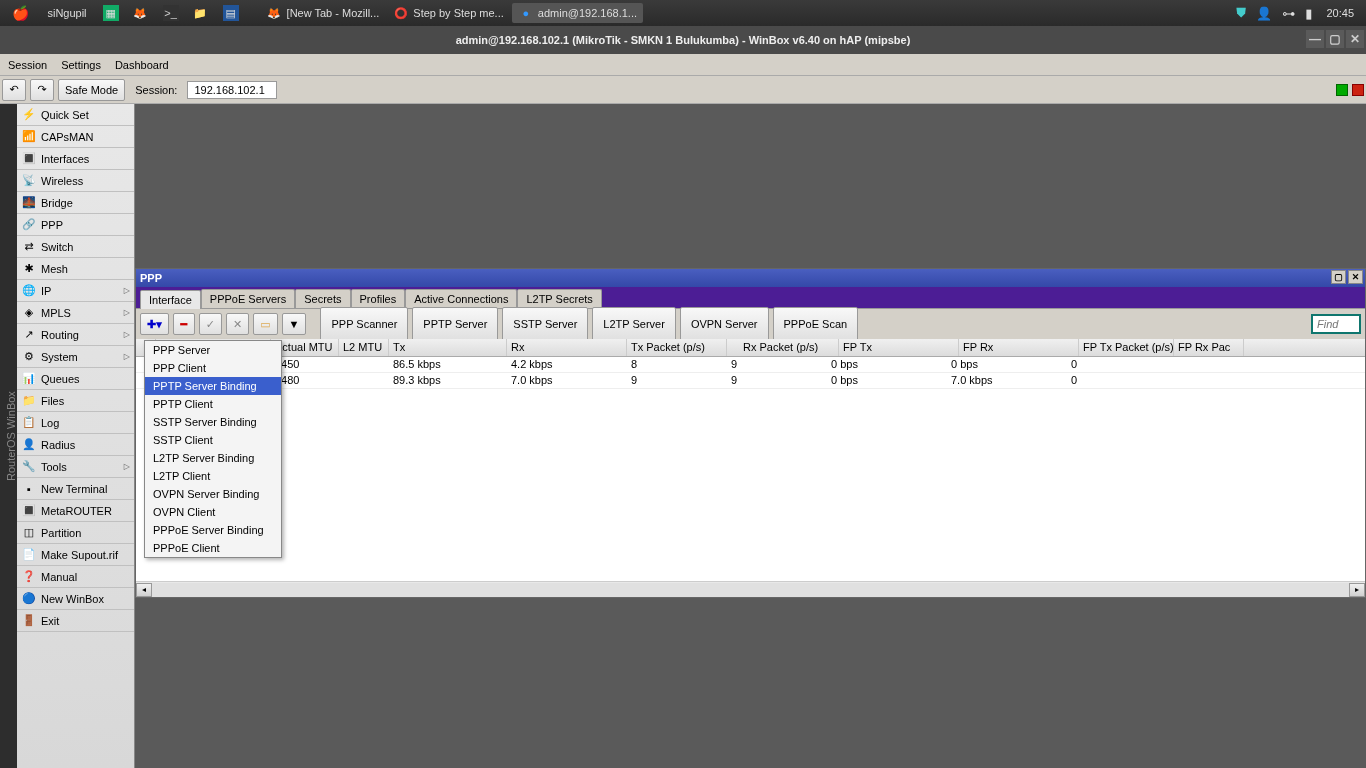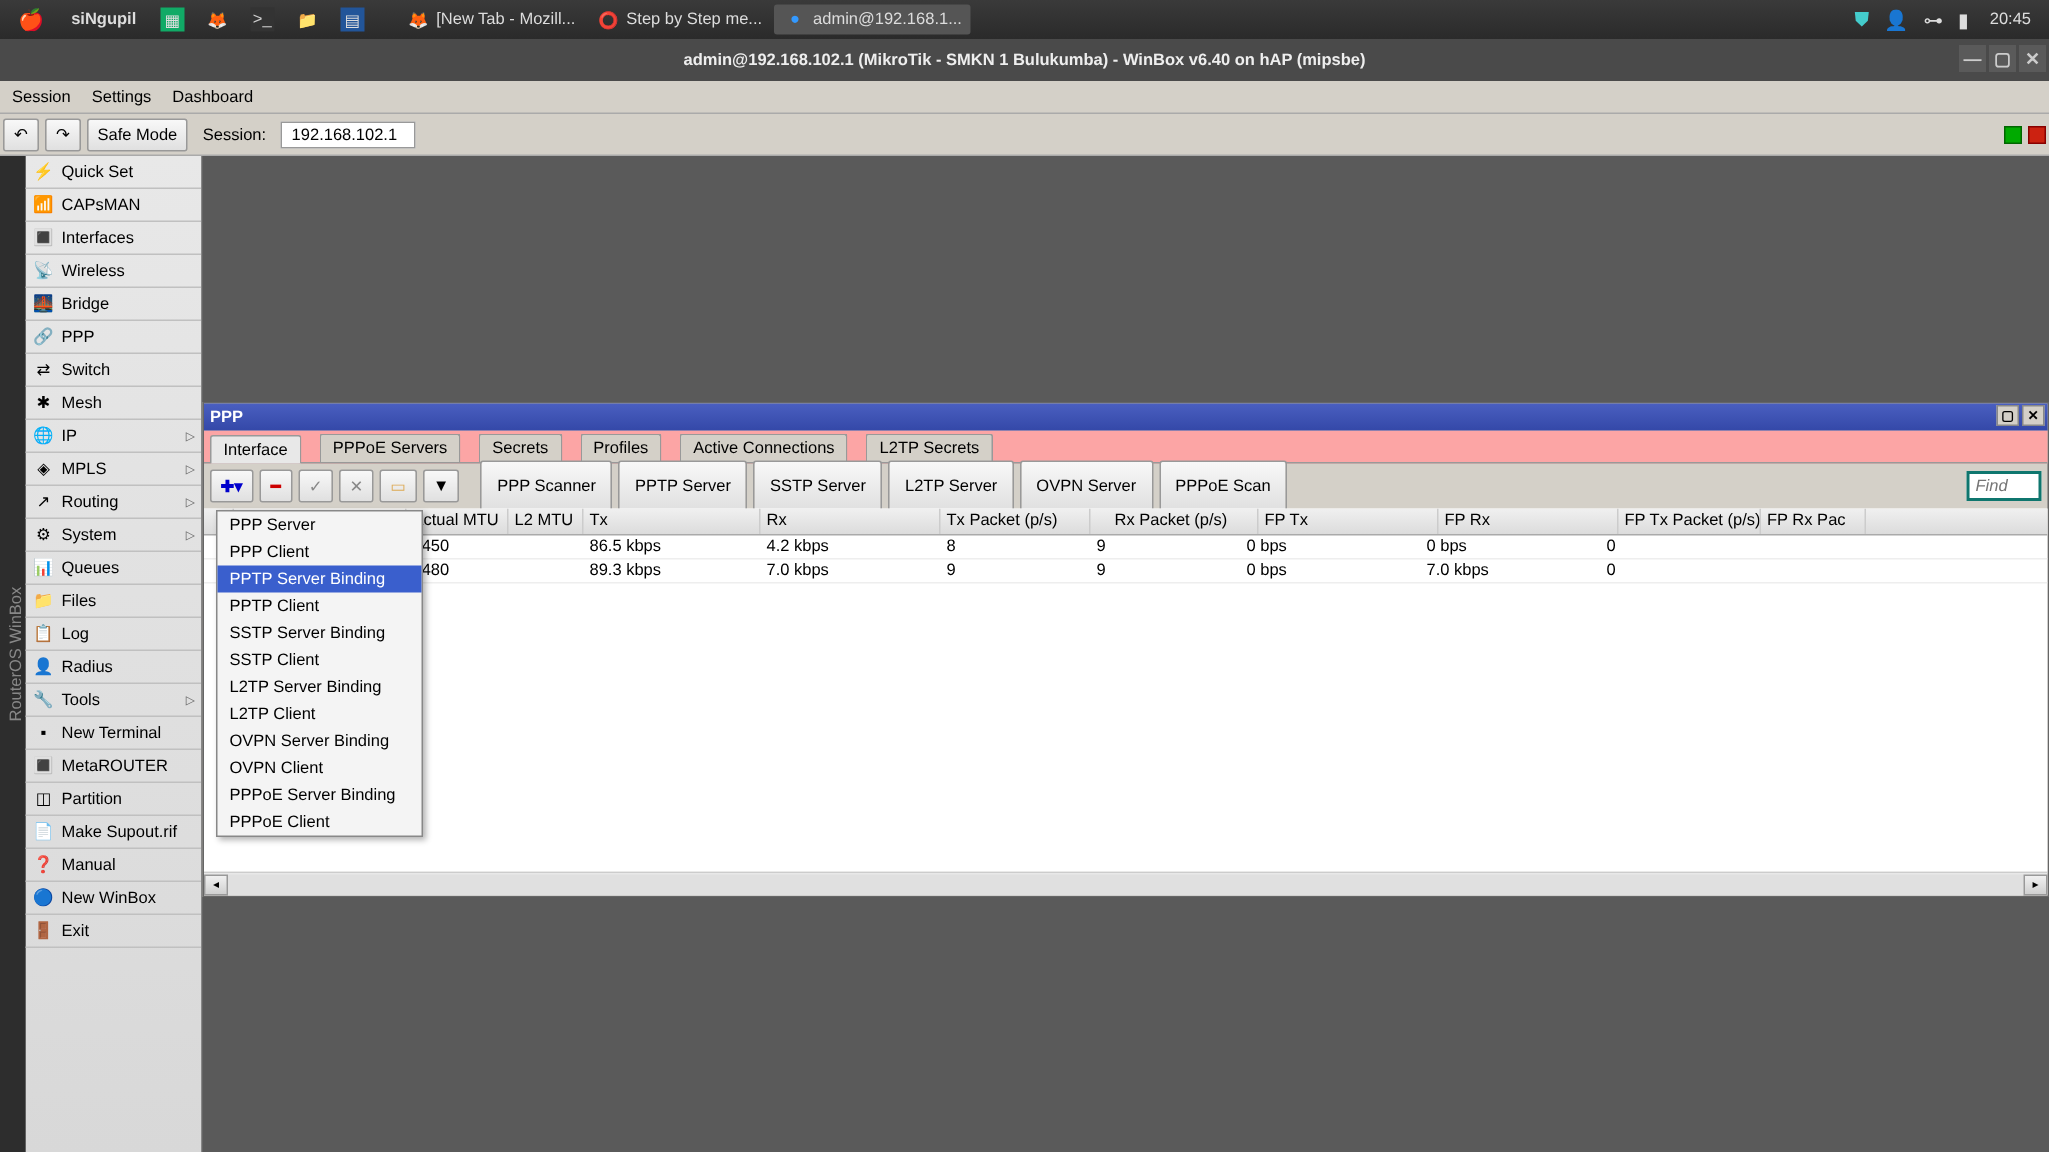--- a/index.html
+++ b/index.html
@@ -1,19 +1,19 @@
 <!DOCTYPE html>
 <html><head>
 <meta charset="utf-8">
 <style>
 *{margin:0;padding:0;box-sizing:border-box;font-family:Tahoma,Arial,sans-serif;font-size:11px}
 body{width:1366px;height:768px;background:#000;overflow:hidden;position:relative}
 .topbar{height:26px;background:linear-gradient(to bottom,#3a3a3a,#2a2a2a);display:flex;align-items:center;color:#ddd;padding:0 4px;gap:2px}
 .topbar .apple{font-size:14px;padding:0 8px}
-.topbar .title{font-weight:bold;padding:0 8px}
+.topbar .title{font-weight:normal;padding:0 8px}
 .topbar .task{display:flex;align-items:center;gap:4px;padding:2px 6px;border-radius:2px}
 .topbar .task.active{background:#555}
 .topbar .icon-tb{width:16px;height:16px;display:inline-flex;align-items:center;justify-content:center}
 .topbar .spacer{flex:1}
 .topbar .time{padding:0 8px}
 .tray-icon{padding:0 4px;font-size:13px}
 .app-window{position:absolute;left:0;top:26px;right:0;bottom:0;background:#c0c0c0;display:flex;flex-direction:column}
 .titlebar{height:28px;background:#4a4a4a;display:flex;align-items:center;justify-content:center;color:#eee;font-weight:bold;position:relative}
 .titlebar .wbtns{position:absolute;right:2px;top:4px;display:flex;gap:2px}
 .wbtn{width:18px;height:18px;background:#5a5a5a;display:flex;align-items:center;justify-content:center;color:#ccc;cursor:pointer;font-size:12px}
@@ -28,21 +28,21 @@
 .routeros-strip{width:17px;background:#2d2d2d;display:flex;align-items:flex-end;justify-content:center;color:#888;font-size:11px;writing-mode:vertical-rl;transform:rotate(180deg);padding:8px 0}
 .sidebar{flex:1;background:linear-gradient(to bottom,#e8e8e8,#d8d8d8);border-right:1px solid #888;display:flex;flex-direction:column}
 .sb-item{height:22px;display:flex;align-items:center;gap:4px;padding:0 4px;border-bottom:1px solid #c0c0c0;cursor:pointer;position:relative}
 .sb-icon{width:16px;height:16px;display:inline-flex;align-items:center;justify-content:center;font-size:11px}
 .sb-arrow{position:absolute;right:4px;color:#666;font-size:8px}
 .content{flex:1;background:#5a5a5a;position:relative}
 .ppp-win{position:absolute;left:0;top:164px;right:0;height:330px;background:#d4d0c8;border:1px solid #666;display:flex;flex-direction:column}
 .ppp-title{height:18px;background:linear-gradient(to bottom,#4a5fc0,#3448a8);color:#fff;display:flex;align-items:center;padding:0 4px;font-weight:bold;position:relative}
 .ppp-title .pbtns{position:absolute;right:2px;top:1px;display:flex;gap:2px}
 .pbtn{width:15px;height:14px;background:#d4d0c8;border:1px solid #888;display:flex;align-items:center;justify-content:center;font-size:9px;cursor:pointer;color:#000}
-.tabs{height:22px;background:#fca5a5;display:flex;align-items:flex-end;padding:0 4px;gap:12px;border-bottom:1px solid #999}
+.tabs{height:22px;background:#4c1d95;display:flex;align-items:flex-end;padding:0 4px;gap:0;border-bottom:1px solid #999}
 .tab{padding:3px 8px;background:#d4d0c8;border:1px solid #999;border-bottom:none;cursor:pointer;border-radius:2px 2px 0 0}
 .tab.active{background:#e8e8e8;position:relative;top:1px}
 .ppp-tbar{height:30px;display:flex;align-items:center;padding:2px 4px;gap:4px}
 .ptbtn{height:22px;min-width:22px;border:1px solid #999;background:linear-gradient(to bottom,#f8f8f8,#e0e0e0);display:flex;align-items:center;justify-content:center;padding:0 6px;cursor:pointer;border-radius:2px}
 .ptbtn.wide{padding:16px 10px}
 .findbox{margin-left:auto;border:2px solid #0f766e;background:#fff;padding:2px 4px;width:50px;color:#999;font-style:italic}
 .grid{flex:1;background:#fff;overflow:hidden;position:relative}
 .ghdr{height:18px;background:linear-gradient(to bottom,#f0f0f0,#dcdcdc);border-bottom:1px solid #aaa;display:flex}
 .gcol{border-right:1px solid #ccc;padding:2px 4px;overflow:hidden;white-space:nowrap}
 .grow{height:16px;display:flex;border-bottom:1px solid #eee}

